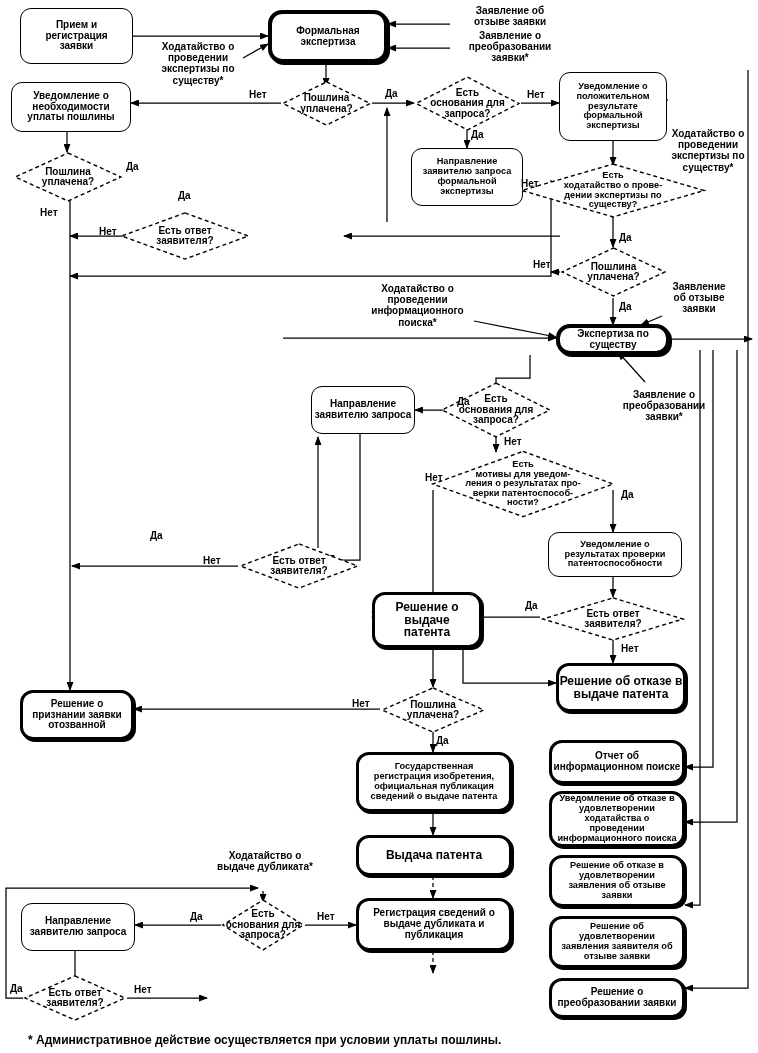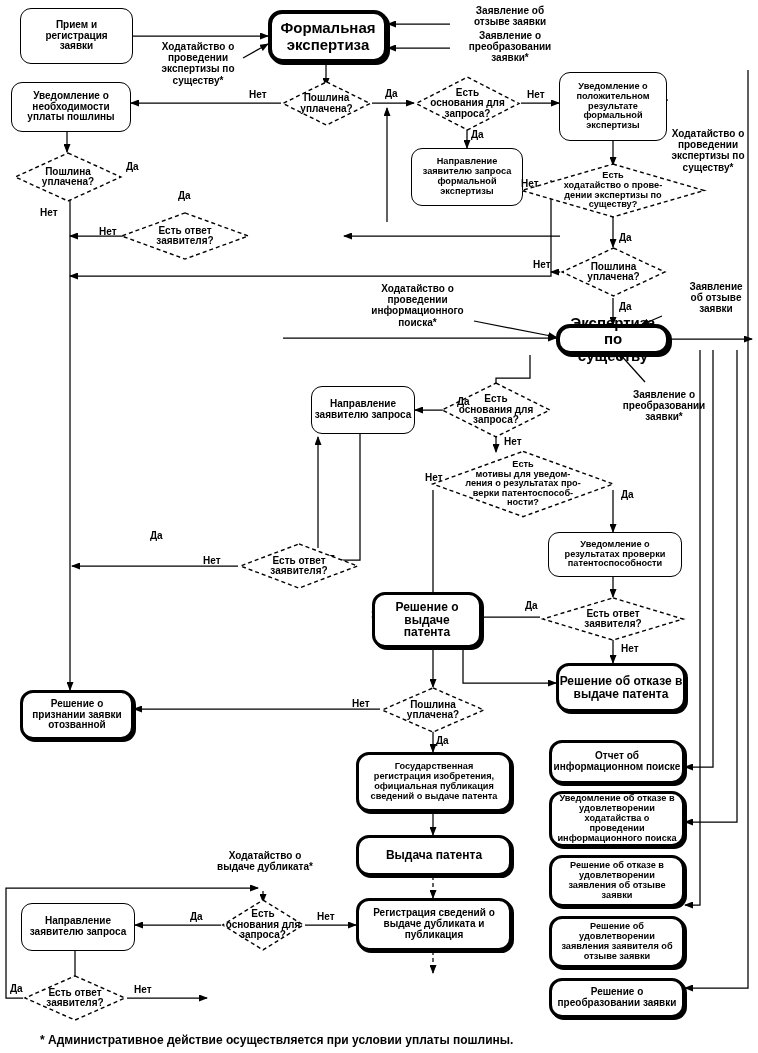--- a/index.html
+++ b/index.html
@@ -50,21 +50,21 @@
   .note{
     position:absolute;color:#000;text-align:center;line-height:1.12;
     font-weight:bold;
   }
   .footnote{
     position:absolute;color:#000;white-space:nowrap;
   }
   .s9{font-size:9.2px;font-weight:bold;}
   .s10{font-size:10px;font-weight:bold;}
   .s11{font-size:12px;font-weight:bold;}
-  .s12{font-size:15px;font-weight:bold;}
+  .s12{font-size:10px;font-weight:bold;}
 </style>
 </head>
 <body>
 
 <div id="root">
 
   <svg id="wires" viewBox="0 0 758 1053" xmlns="http://www.w3.org/2000/svg">
     <defs>
       <marker id="ar" markerWidth="9" markerHeight="7" refX="8" refY="3.5" orient="auto" markerUnits="userSpaceOnUse">
         <path d="M0,0 L9,3.5 L0,7 z" fill="#000"></path>
@@ -424,21 +424,21 @@
   <div class="note s10" style="left:660px;top:128px;width:96px;white-space:pre-line;">Ходатайство о
 проведении
 экспертизы по
 существу*</div>
 
   <div class="note s10" style="left:355px;top:283px;width:125px;white-space:pre-line;">Ходатайство о
 проведении
 информационного
 поиска*</div>
 
-  <div class="note s10" style="left:674px;top:281px;width:84px;white-space:pre-line;">Заявление
+  <div class="note s10" style="left:657px;top:281px;width:84px;white-space:pre-line;">Заявление
 об отзыве
 заявки</div>
 
   <div class="note s10" style="left:608px;top:389px;width:112px;white-space:pre-line;">Заявление о
 преобразовании
 заявки*</div>
 
   <div class="note s10" style="left:190px;top:850px;width:150px;white-space:pre-line;">Ходатайство о
 выдаче дубликата*</div>
 
@@ -462,15 +462,15 @@
   <div class="lbl s10" style="left:150px;top:530px;">Да</div>
   <div class="lbl s10" style="left:525px;top:600px;">Да</div>
   <div class="lbl s10" style="left:621px;top:643px;">Нет</div>
   <div class="lbl s10" style="left:352px;top:698px;">Нет</div>
   <div class="lbl s10" style="left:436px;top:735px;">Да</div>
   <div class="lbl s10" style="left:190px;top:911px;">Да</div>
   <div class="lbl s10" style="left:317px;top:911px;">Нет</div>
   <div class="lbl s10" style="left:10px;top:983px;">Да</div>
   <div class="lbl s10" style="left:134px;top:984px;">Нет</div>
 
-  <div class="footnote s11" style="left:40px;top:1033px;">* Административное действие осуществляется при условии уплаты пошлины.</div>
+  <div class="footnote s11" style="left:28px;top:1033px;">* Административное действие осуществляется при условии уплаты пошлины.</div>
 
 </div>
 
 </body></html>

